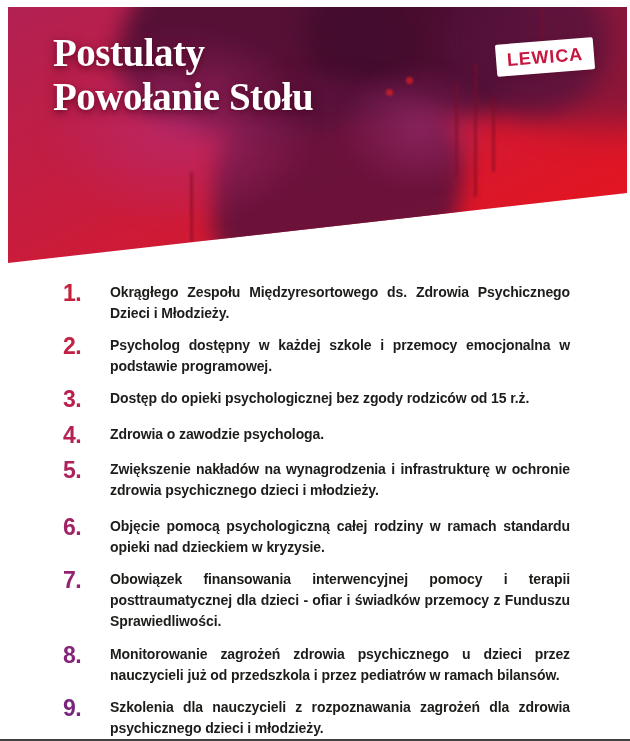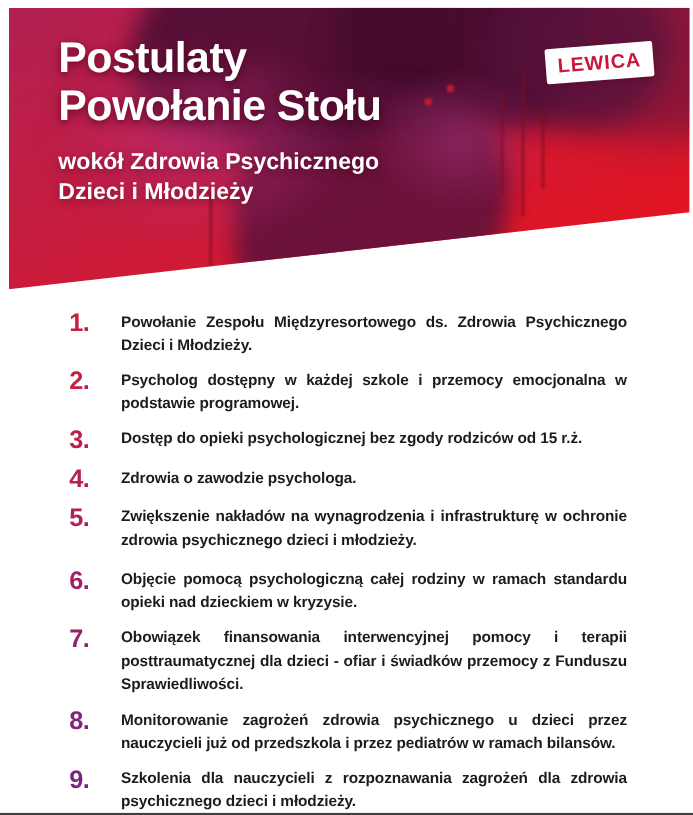--- a/index.html
+++ b/index.html
@@ -51,20 +51,21 @@
   .drip-5 { left:533px; top:0;     height:45px; }
   .dot { width:7px; height:7px; border-radius:50%; background:rgba(210,30,40,.8); filter:blur(1px); }
   .dot-1 { left:378px; top:82px; }
   .dot-2 { left:398px; top:70px; }
 
   .titles { position:absolute; left:45px; top:24px; color:#ffffff; }
   .title {
     margin:0; font-size:39px; line-height:44px; font-weight:bold;
     letter-spacing:-0.5px;
     text-shadow:0 4px 12px rgba(70,0,25,.55), 0 2px 4px rgba(70,0,25,.35);
+    font-family:Liberation Serif, serif;
   }
   .subtitle {
     margin:15px 0 0 0; font-size:21px; line-height:27px; font-weight:bold;
     text-shadow:0 2px 8px rgba(70,0,25,.5);
   }
 
   .badge {
     position:absolute; top:34px; right:33px;
     background:#ffffff; color:var(--badge-text,#c8173f);
     font-size:18px; font-weight:bold; letter-spacing:.8px;
@@ -119,30 +120,29 @@
       <div class="drip drip-2"></div>
       <div class="drip drip-3"></div>
       <div class="drip drip-4"></div>
       <div class="drip drip-5"></div>
       <div class="dot dot-1"></div>
       <div class="dot dot-2"></div>
     </div>
 
     <div class="titles">
       <h1 class="title"><span>Postulaty</span><br><span>Powołanie Stołu</span></h1>
-      <h2 class="subtitle"><span>wokół Zdrowia Psychicznego</span><br><span>Dzieci i Młodzieży</span></h2>
     </div>
 
     <div class="badge">LEWICA</div>
   </div>
 
   <ol class="postulates">
     <li>
       <span class="num" style="color: rgb(198, 32, 60);">1.</span>
-      <p>Powołanie Zespołu Międzyresortowego ds. Zdrowia Psychicznego Dzieci i Młodzieży.</p>
+      <p>Okrągłego Zespołu Międzyresortowego ds. Zdrowia Psychicznego Dzieci i Młodzieży.</p>
     </li>
     <li>
       <span class="num" style="color: rgb(194, 32, 69);">2.</span>
       <p>Psycholog dostępny w każdej szkole i przemocy emocjonalna w podstawie programowej.</p>
     </li>
     <li>
       <span class="num" style="color: rgb(187, 32, 77);">3.</span>
       <p>Dostęp do opieki psychologicznej bez zgody rodziców od 15 r.ż.</p>
     </li>
     <li>

